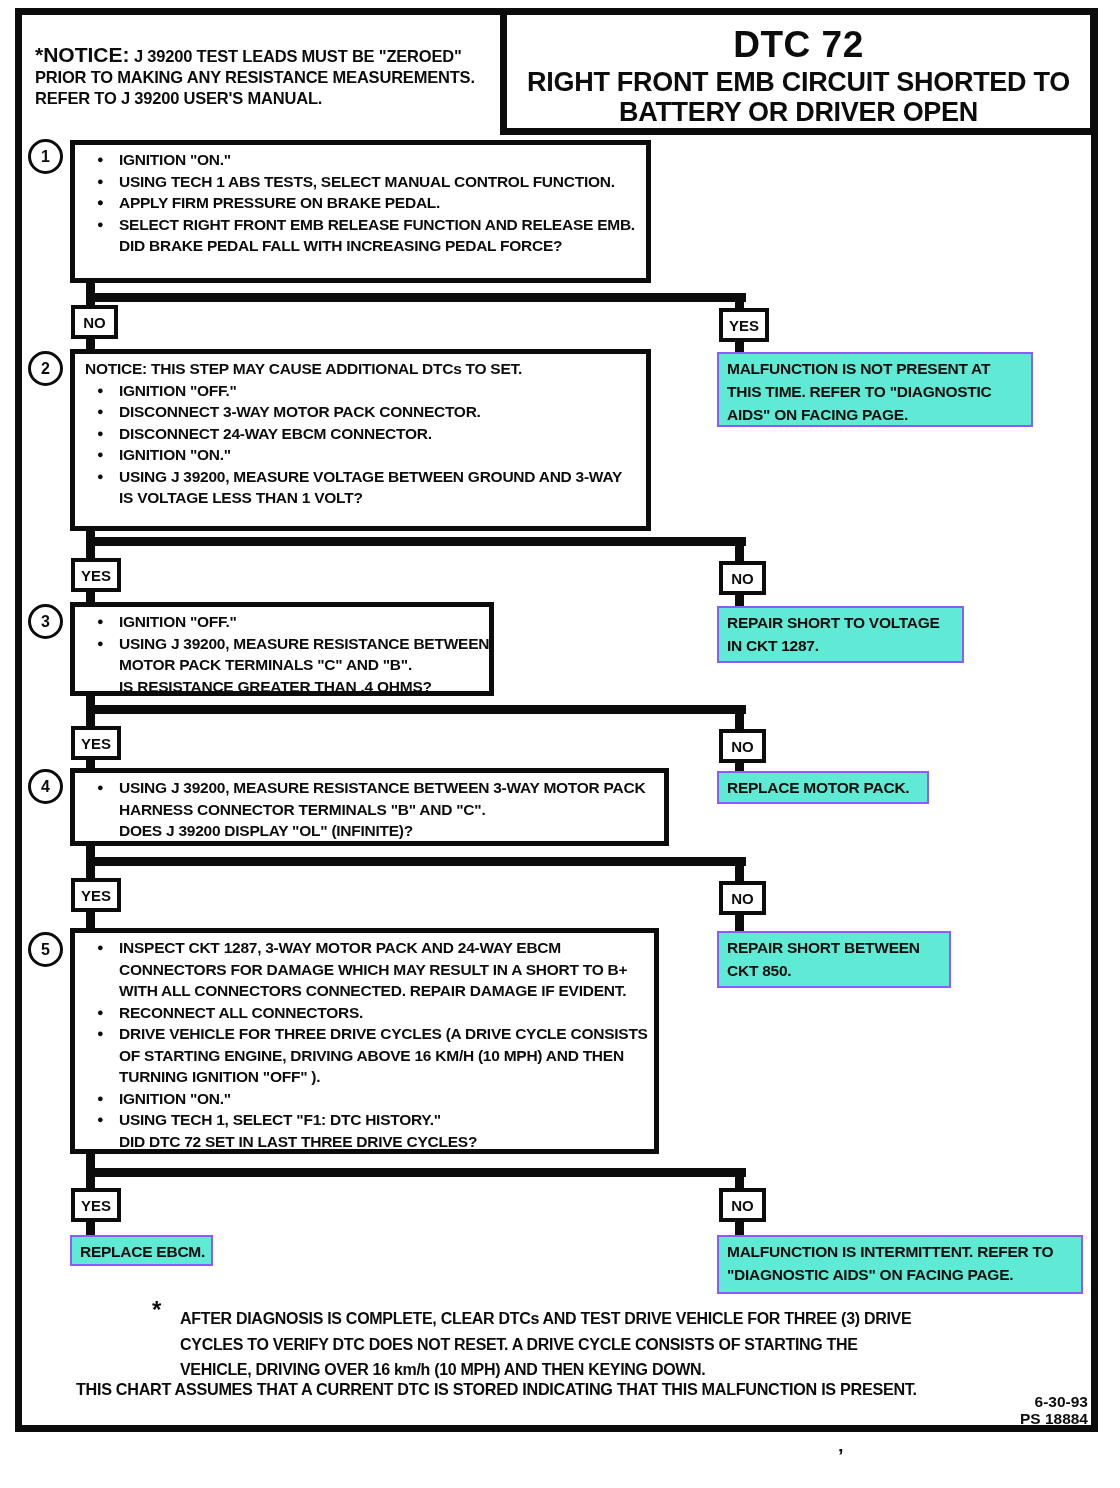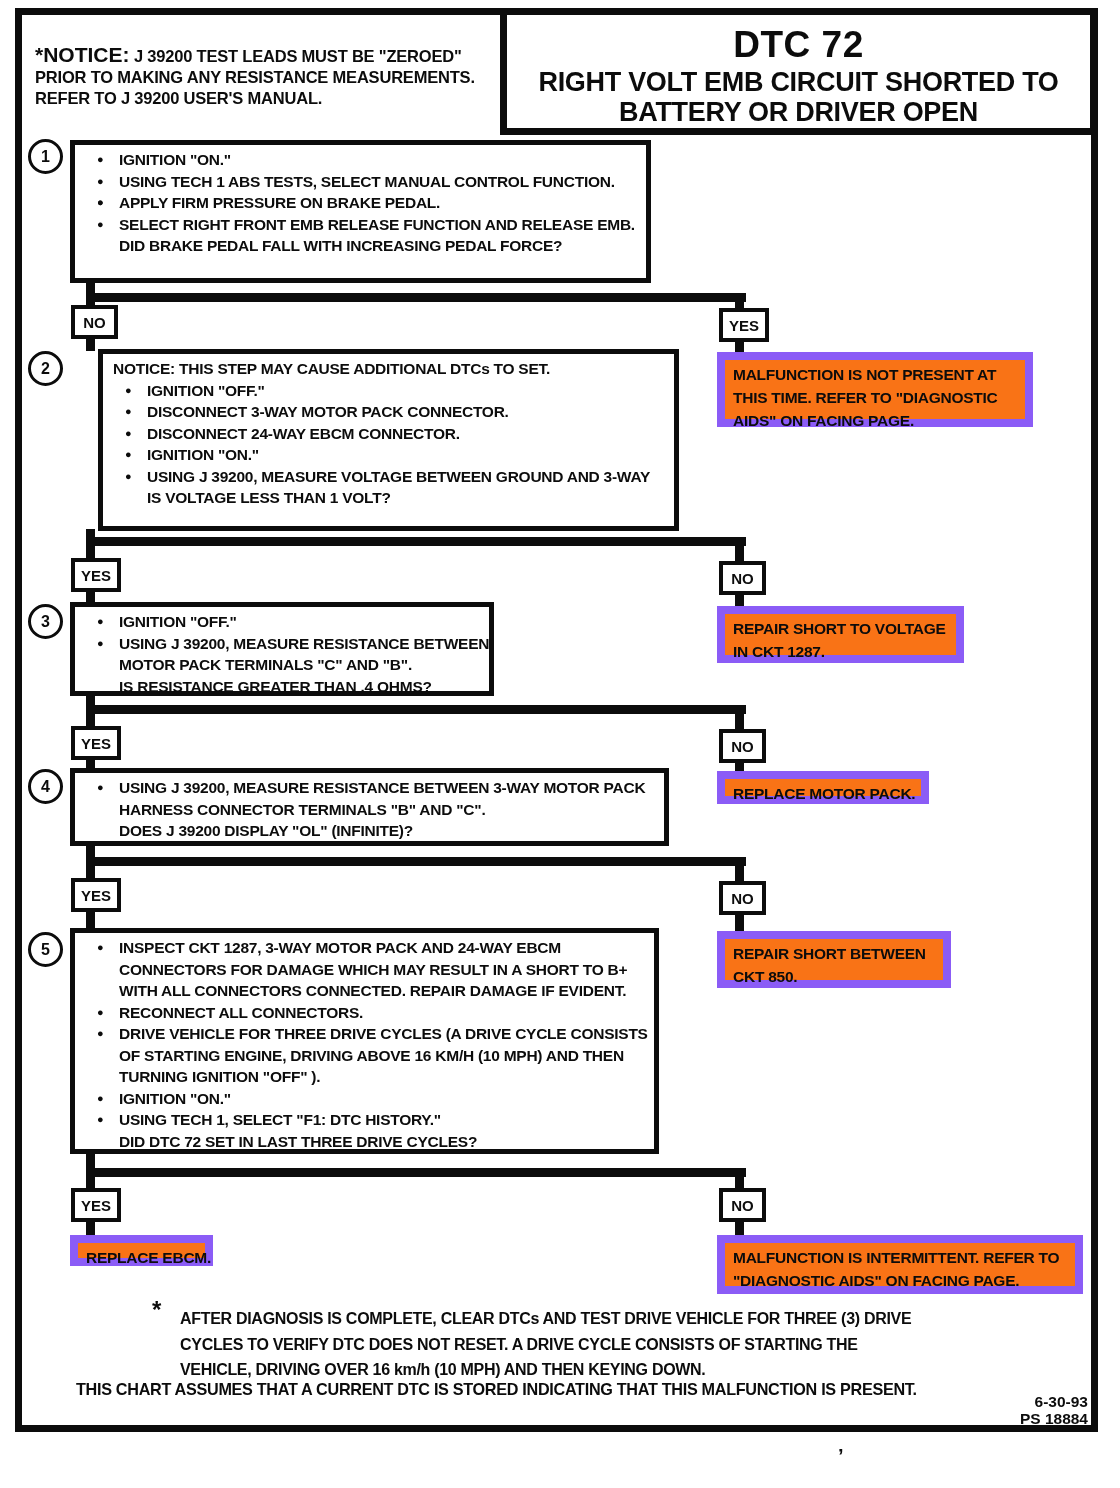--- a/index.html
+++ b/index.html
@@ -27,21 +27,21 @@
     width:35px; height:35px; border:3.5px solid #0c0c0c; border-radius:50%;
     background:#fff; display:flex; align-items:center; justify-content:center;
     font-size:16px;
   }
   .line { background:#0c0c0c; }
   .lbl {
     border:4px solid #0c0c0c; background:#fff; display:flex; align-items:center;
     justify-content:center; font-size:15px; letter-spacing:0;text-align:center;
   }
   .outcome {
-    border:8px solid #8b5cf6; background:#f97316; padding:3px 8px;
+    border:2px solid #8b5cf6; background:#5eead4; padding:3px 8px;
     font-size:15.5px; line-height:23px; letter-spacing:-0.25px; white-space:nowrap;
   }
   .foot { font-size:16px; line-height:25.5px; letter-spacing:-0.3px; white-space:nowrap; }
   .star { font-size:24px; }
   .assume { font-size:16.2px; letter-spacing:-0.3px; white-space:nowrap; }
   .pscode { font-size:15.5px; line-height:17px; text-align:right; letter-spacing:0;margin-top:24px; }
   .stray { font-size:20px; }
 </style>
 </head>
 <body>
@@ -51,21 +51,21 @@
   <div class="abs frame" style="left:15px; top:8px; width:1083px; height:1424px;"></div>
 
   <div class="abs notice" style="left:35px; top:44px; width:470px;">
     <div><span class="npfx">*NOTICE:</span><span> J 39200 TEST LEADS MUST BE "ZEROED"</span></div>
     <div>PRIOR TO MAKING ANY RESISTANCE MEASUREMENTS.</div>
     <div>REFER TO  J 39200 USER'S MANUAL.</div>
   </div>
 
   <div class="abs titlebox" style="left:500px; top:8px; width:597px; height:127px;">
     <div class="t1">DTC 72</div>
-    <div class="t2">RIGHT VOLT EMB CIRCUIT SHORTED TO</div>
+    <div class="t2">RIGHT FRONT EMB CIRCUIT SHORTED TO</div>
     <div class="t2">BATTERY OR DRIVER OPEN</div>
   </div>
 
   <div class="abs circle" style="left:28px; top:139px;">1</div>
   <div class="abs stepbox" style="left:70px; top:140px; width:581px; height:143px;">
     <div class="row b"><span class="dot">●</span><span>IGNITION "ON."</span></div>
     <div class="row b"><span class="dot">●</span><span>USING TECH 1 ABS TESTS, SELECT MANUAL CONTROL FUNCTION.</span></div>
     <div class="row b"><span class="dot">●</span></div>
     <div class="row b"><span class="dot">●</span><span>APPLY FIRM PRESSURE ON BRAKE PEDAL.</span></div>
     <div class="row b"><span class="dot">●</span><span>SELECT RIGHT FRONT EMB RELEASE FUNCTION AND RELEASE EMB.</span></div>
@@ -81,21 +81,21 @@
   <div class="abs lbl" style="left:719px; top:308px; width:50px; height:34px;">YES</div>
   <div class="abs line" style="left:735px; top:340px; width:9px; height:14px;"></div>
 
   <div class="abs outcome" style="left:717px; top:352px; width:316px; height:75px;">
     <div>MALFUNCTION IS NOT PRESENT AT</div>
     <div>THIS TIME.  REFER TO "DIAGNOSTIC</div>
     <div>AIDS" ON FACING PAGE.</div>
   </div>
 
   <div class="abs circle" style="left:28px; top:351px;">2</div>
-  <div class="abs stepbox" style="left:70px; top:349px; width:581px; height:182px;margin-left:28px;">
+  <div class="abs stepbox" style="left:70px; top:349px; width:581px; height:182px;">
     <div class="row lead"><span>NOTICE:  THIS STEP MAY CAUSE ADDITIONAL DTCs TO SET.</span></div>
     <div class="row b"><span class="dot">●</span><span>IGNITION "OFF."</span></div>
     <div class="row b"><span class="dot">●</span><span>DISCONNECT 3-WAY MOTOR PACK CONNECTOR.</span></div>
     <div class="row b"><span class="dot">●</span><span>DISCONNECT 24-WAY EBCM CONNECTOR.</span></div>
     <div class="row b"><span class="dot">●</span><span>IGNITION "ON."</span></div>
     <div class="row b"><span class="dot">●</span><span>USING J 39200, MEASURE VOLTAGE BETWEEN GROUND AND 3-WAY</span></div>
     <div class="row cont"><span>IS VOLTAGE LESS THAN 1 VOLT?</span></div>
   </div>
 
   <div class="abs line" style="left:86px; top:529px; width:9px; height:12px;"></div>

